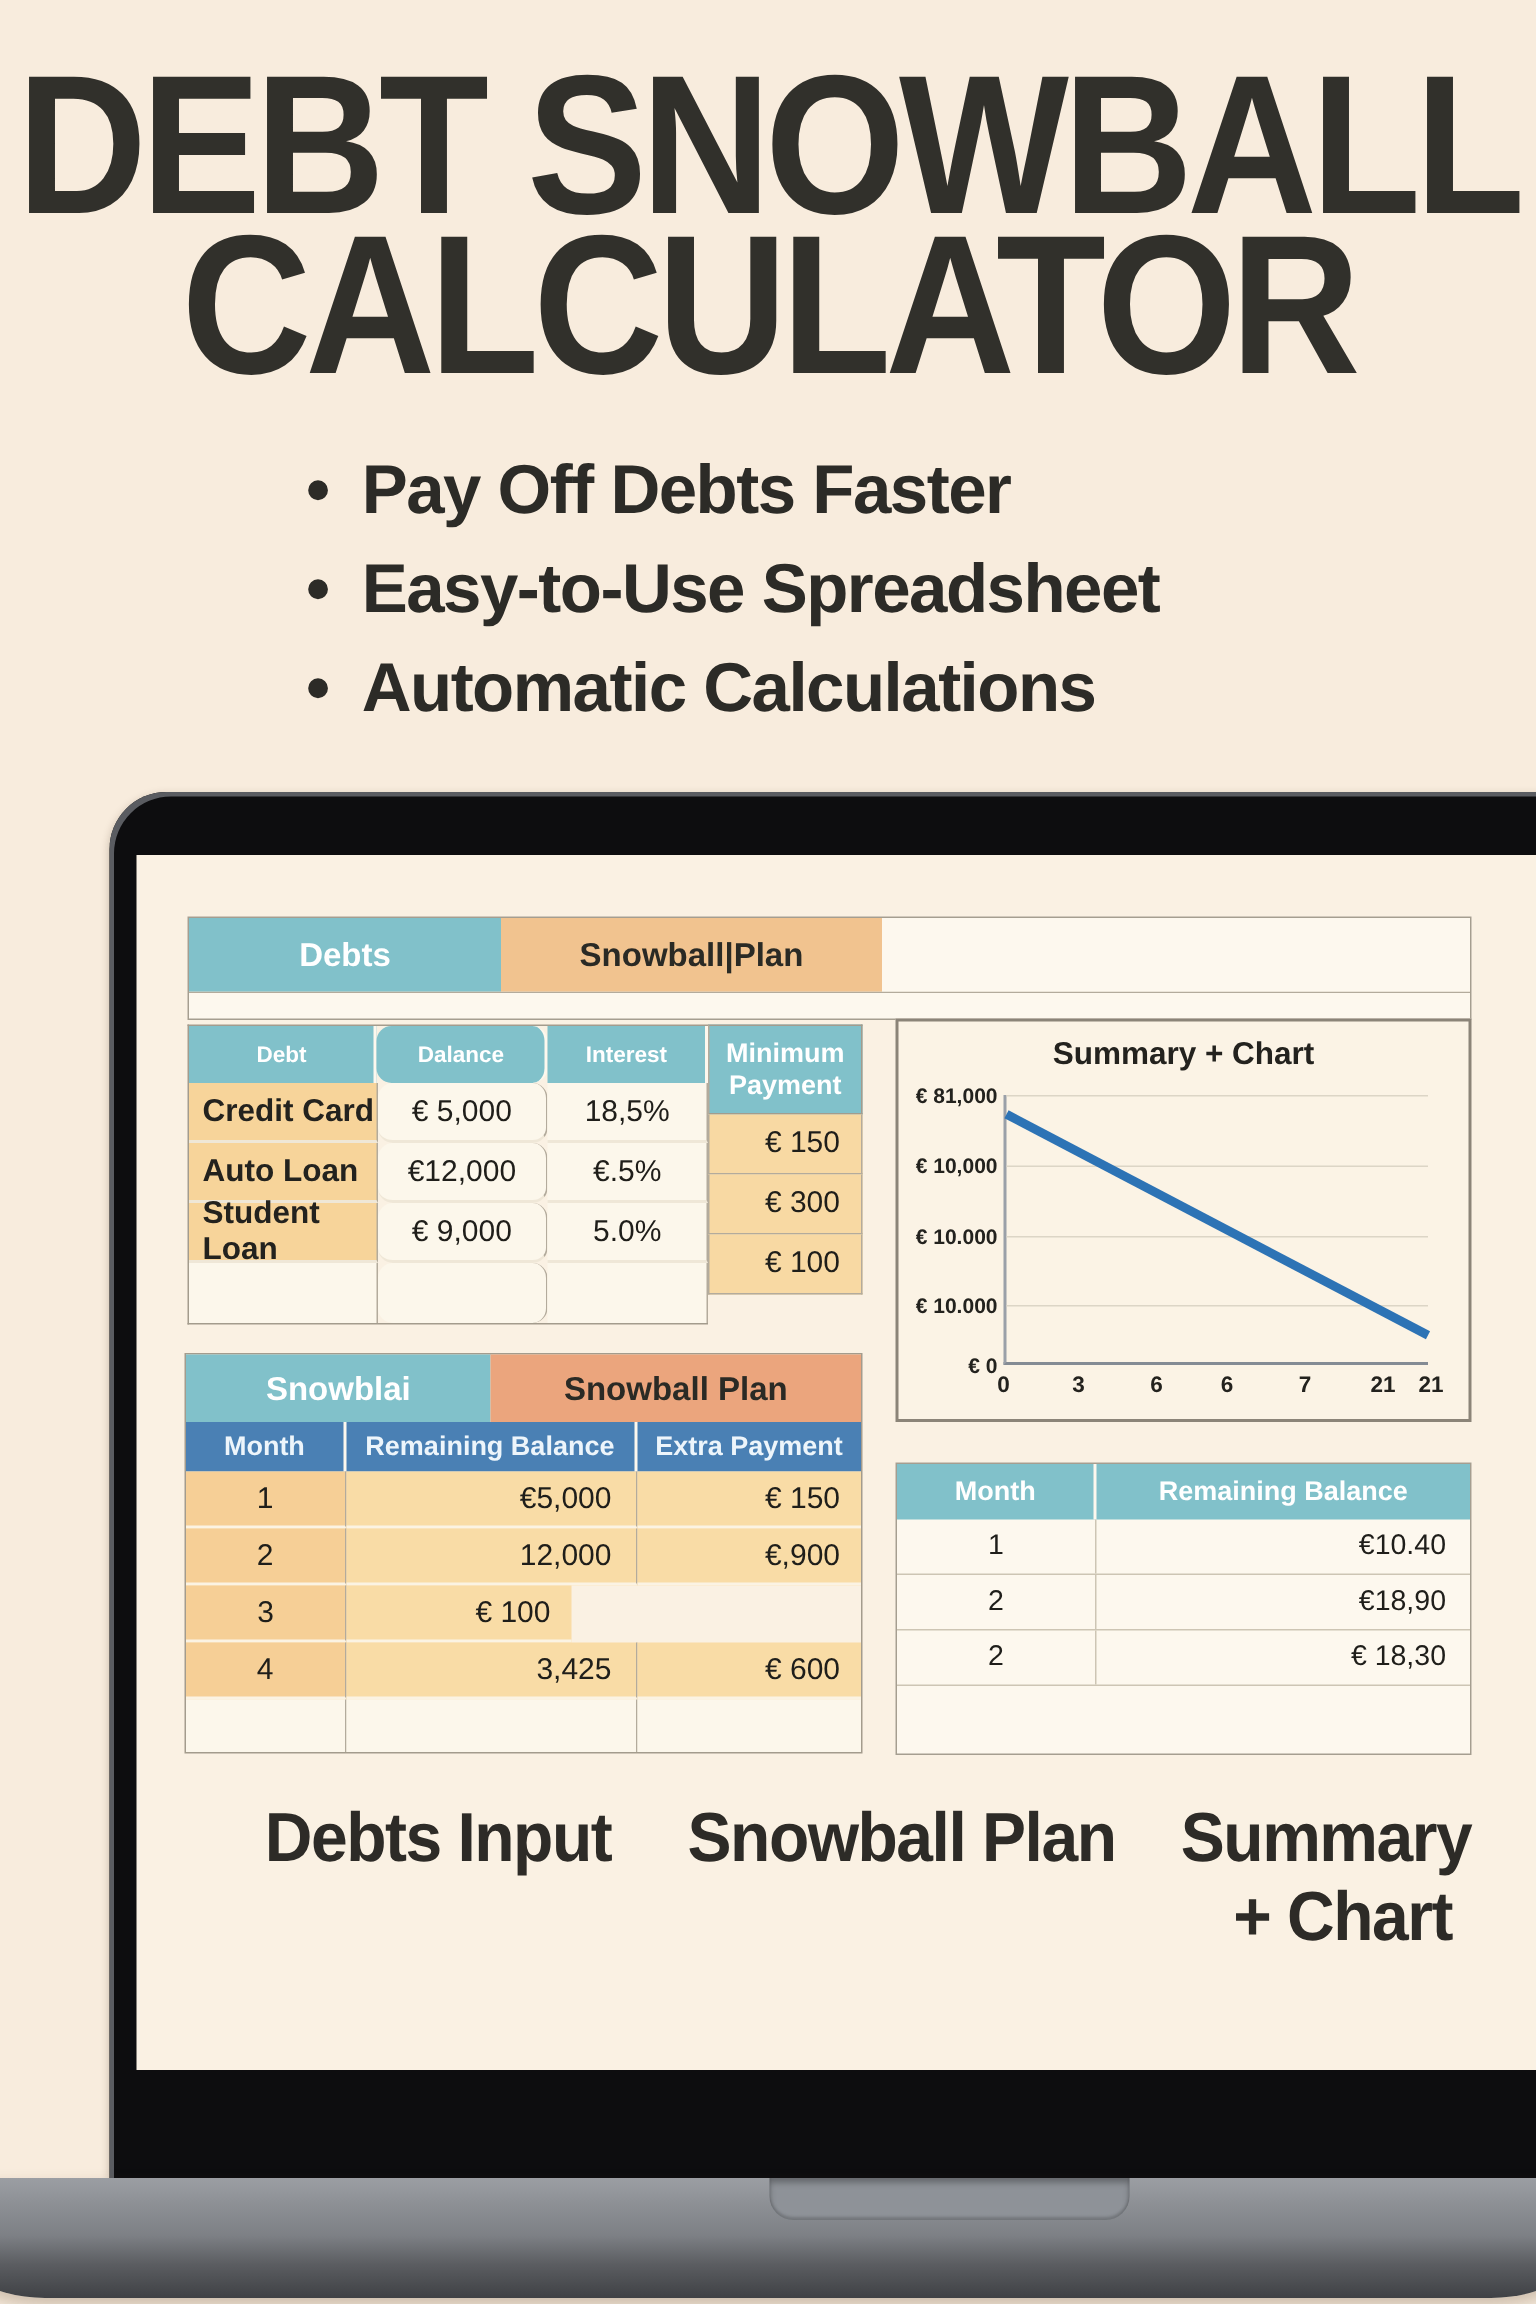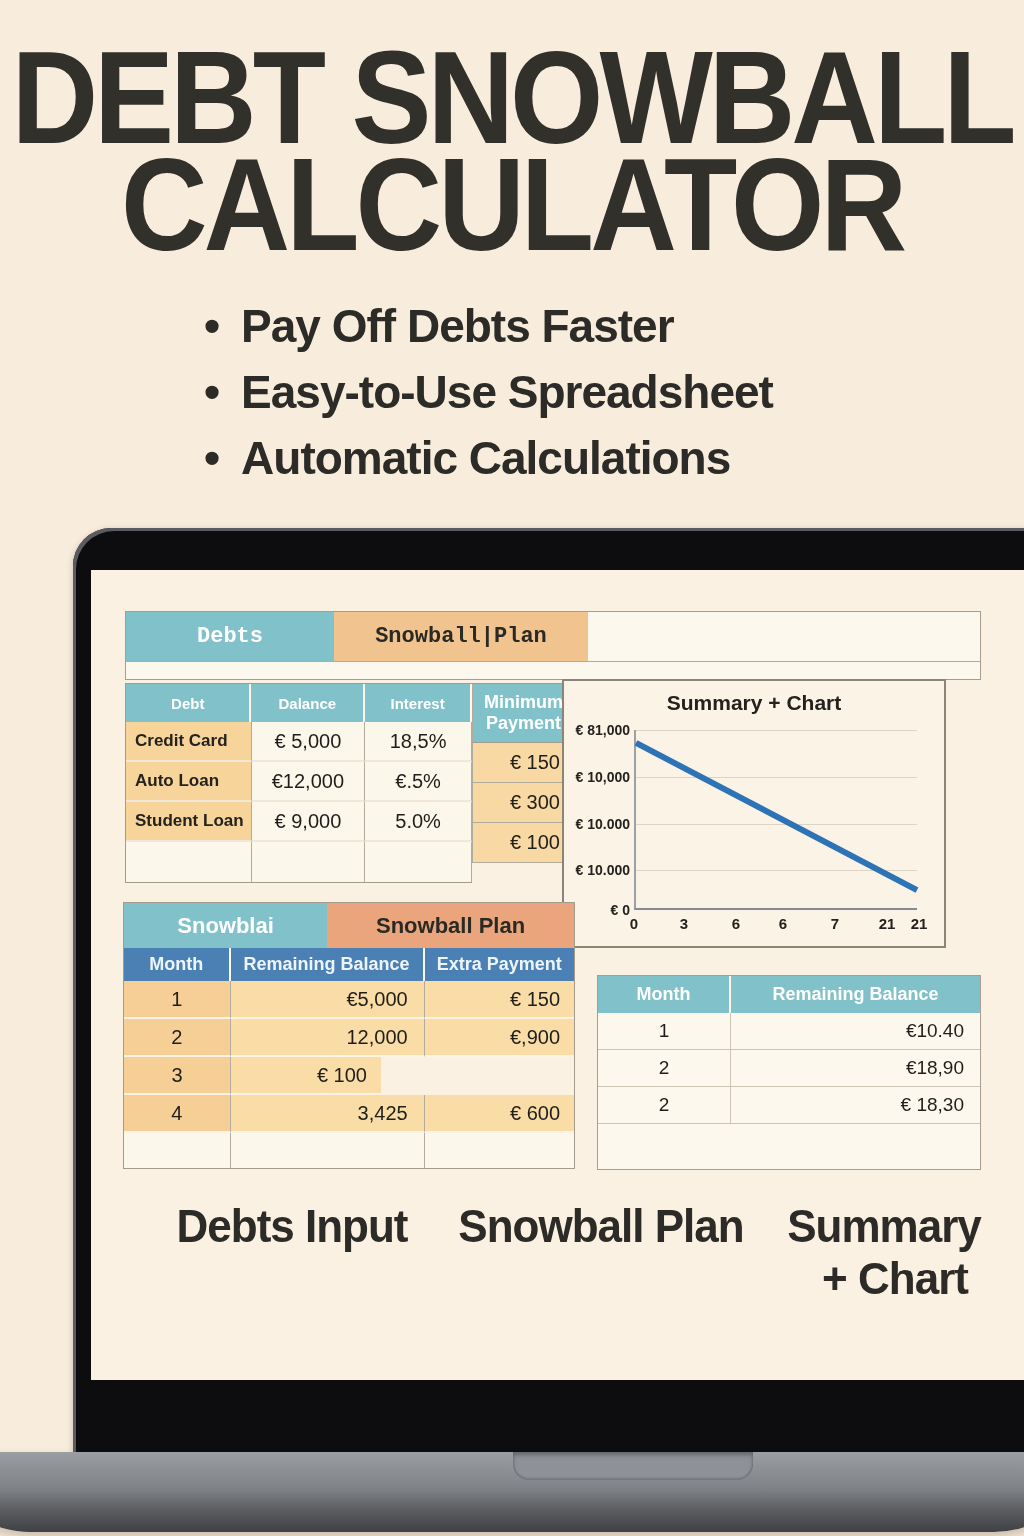--- a/index.html
+++ b/index.html
@@ -49,54 +49,54 @@
   .teal  { background:#81c1ca; color:#ffffff; font-weight:bold; }
   .orange-tab { background:#f1c38f; color:#2a2a25; font-weight:bold; }
   .salmon-tab { background:#eba57d; color:#2a2a25; font-weight:bold; }
   .blueh { background:#4a80b4; color:#edf5fb; font-weight:bold; }
 
   
   .tabstrip {
     position:absolute; left:125px; top:611px; width:856px; height:69px;
     background:#fdf8ee; border:1px solid #a59e90;
   }
-  .tabrow { display:flex; height:50px; border-bottom:1px solid #b3ab9c;font-family:Liberation Mono, monospace; }
+  .tabrow { display:flex; height:50px; border-bottom:1px solid #b3ab9c; }
   .tab { display:flex; align-items:center; justify-content:center; font-size:22px; }
   .tab-debts { width:208px; }
   .tab-plan  { width:254px; }
   .tab-rest  { flex:1; background:#fdf8ee; }
 
   
   .debts-block { position:absolute; left:125px; top:683px; display:flex; align-items:flex-start; }
   .dt-main { width:347px; border:1px solid #a39c8d; border-right:none; }
   .dt-row { display:flex; height:40px; }
   .dt-row.dt-head { height:38px; }
   .c { display:flex; align-items:center; border-right:1px solid #b3ab9c; border-bottom:2px solid #efe7d7; }
   .dt-row:last-child .c { border-bottom:none; }
   .c-debt { width:128px; padding-left:9px; }
-  .c-bal  { width:116px; justify-content:center; }
+  .c-bal  { width:116px; justify-content:center;border-radius:10px; }
   .c-int  { width:109px; justify-content:center; }
   .dt-head .c { justify-content:center; padding-left:0; font-size:15px; border-right:2px solid #fdf8ee; border-bottom:none; }
-  .name { background:#f7d49a; font-weight:600; font-size:17px; color:#23221e; }
+  .name { background:#f7d49a; font-weight:600; font-size:21px; color:#23221e; }
   .val  { background:#fcf7eb; font-size:20px; color:#1f1e1a; }
   .cell-empty { background:#fcf7eb; }
   .dt-min { width:103px; }
   .min-head {
     height:60px; display:flex; align-items:center; justify-content:center; text-align:center;
     font-size:18px; line-height:21px; border:1px solid #a39c8d; border-left:1px solid #b3ab9c;
   }
   .min-cell {
     height:40px; background:#f8d9a3; display:flex; align-items:center; justify-content:flex-end;
     padding-right:14px; font-size:20px; color:#1f1e1a;
     border:1px solid #b3ab9c; border-top:none;
   }
 
   
   .chart-box {
-    position:absolute; left:562px; top:679px; width:384px; height:269px;
+    position:absolute; left:597px; top:679px; width:384px; height:269px;
     background:#fbf3e5; border:2px solid #8b8478;
   }
   .chart-title { position:absolute; top:10px; left:0; right:0; text-align:center; font-size:21px; font-weight:bold; color:#23221e; }
   .plot {
     position:absolute; left:70px; top:49px; width:283px; height:180px;
     border-left:2px solid #9aa0a8; border-bottom:2px solid #848b94;
   }
   .grid { position:absolute; left:0; right:0; height:1px; background:#dcd5c6; }
   .lineSvg { position:absolute; left:0; top:0; width:100%; height:100%; overflow:visible; }
   .ylab {

